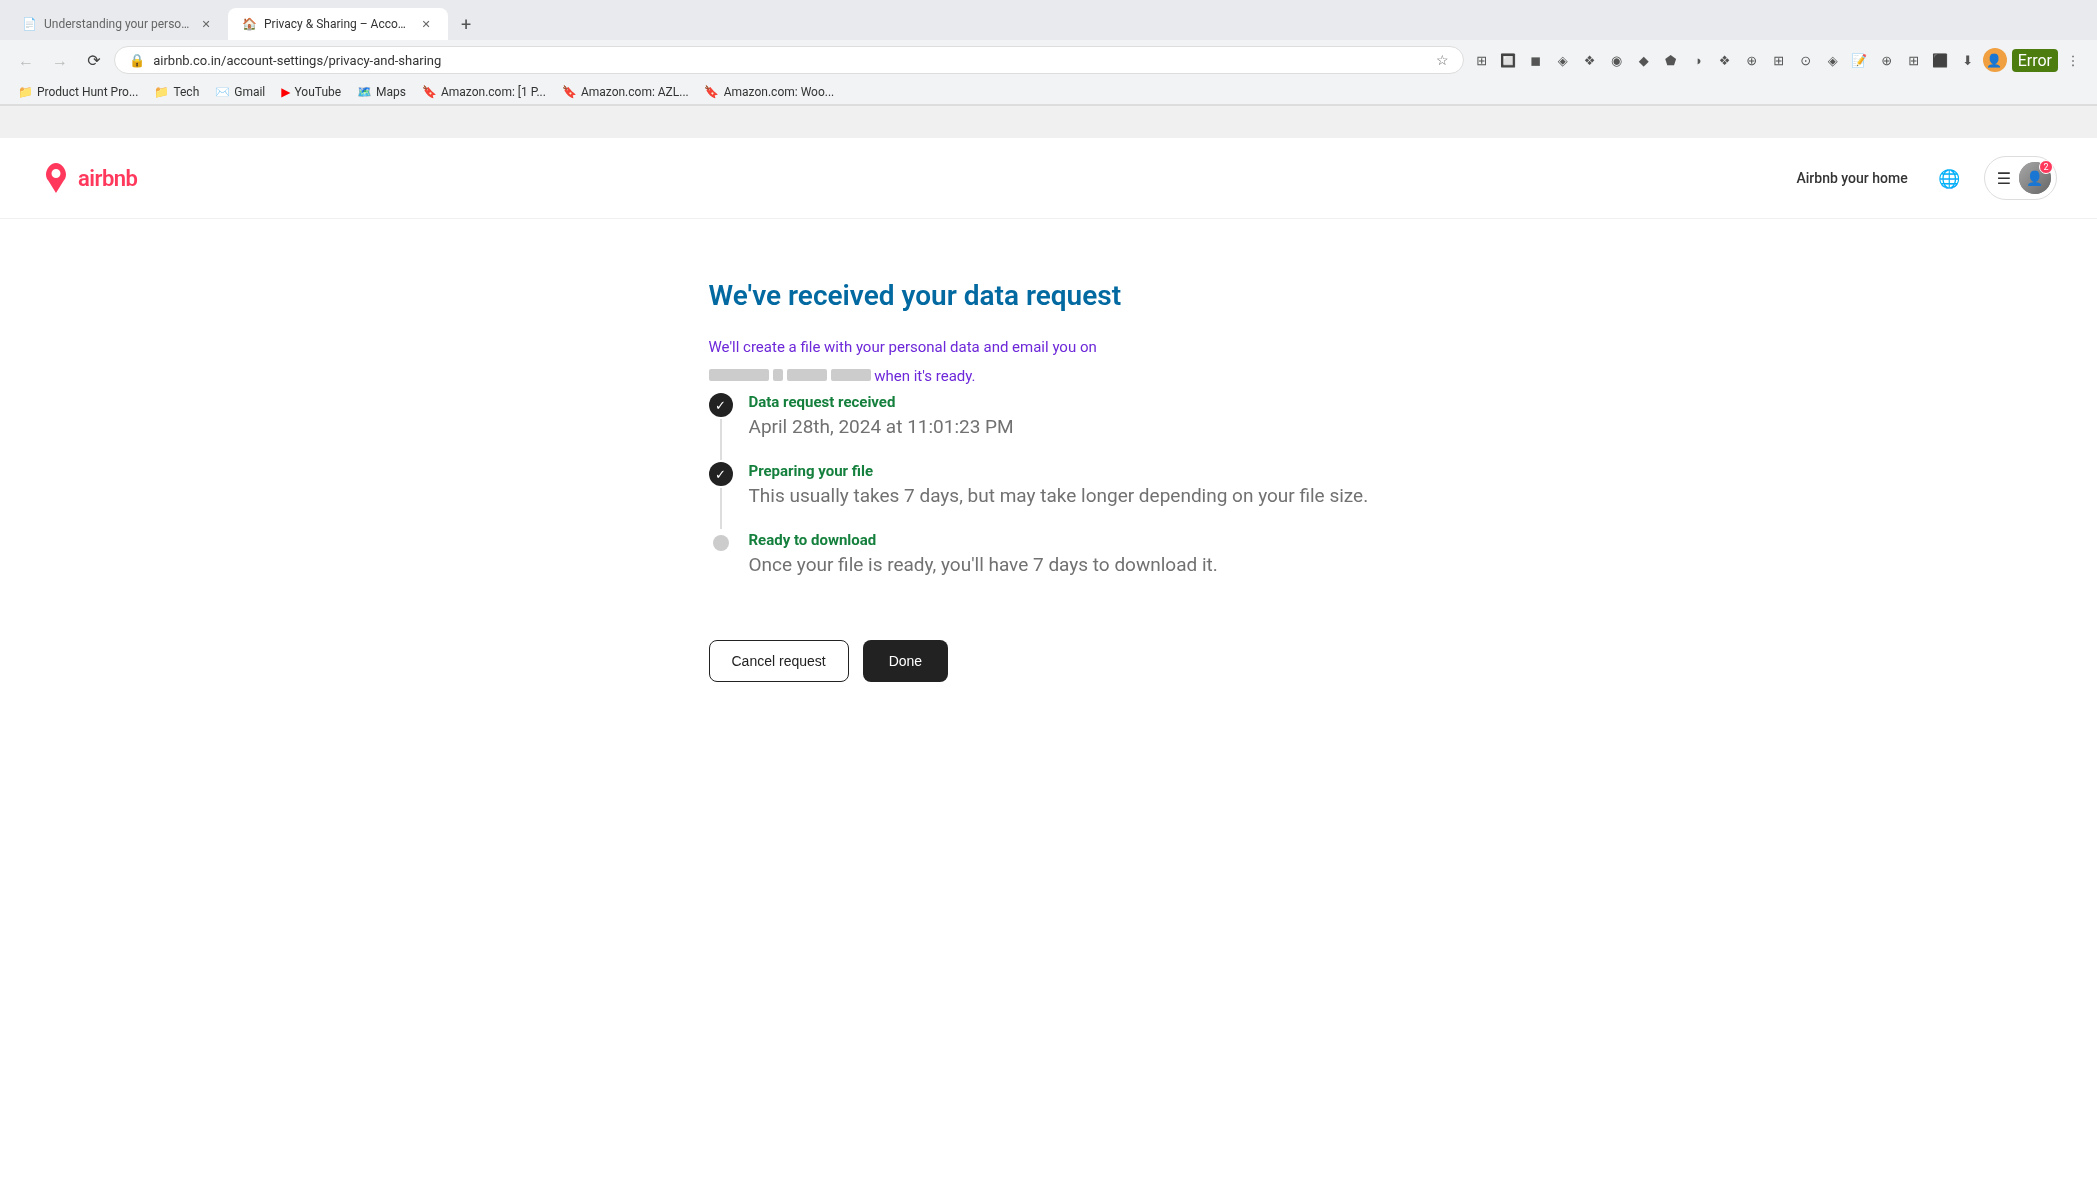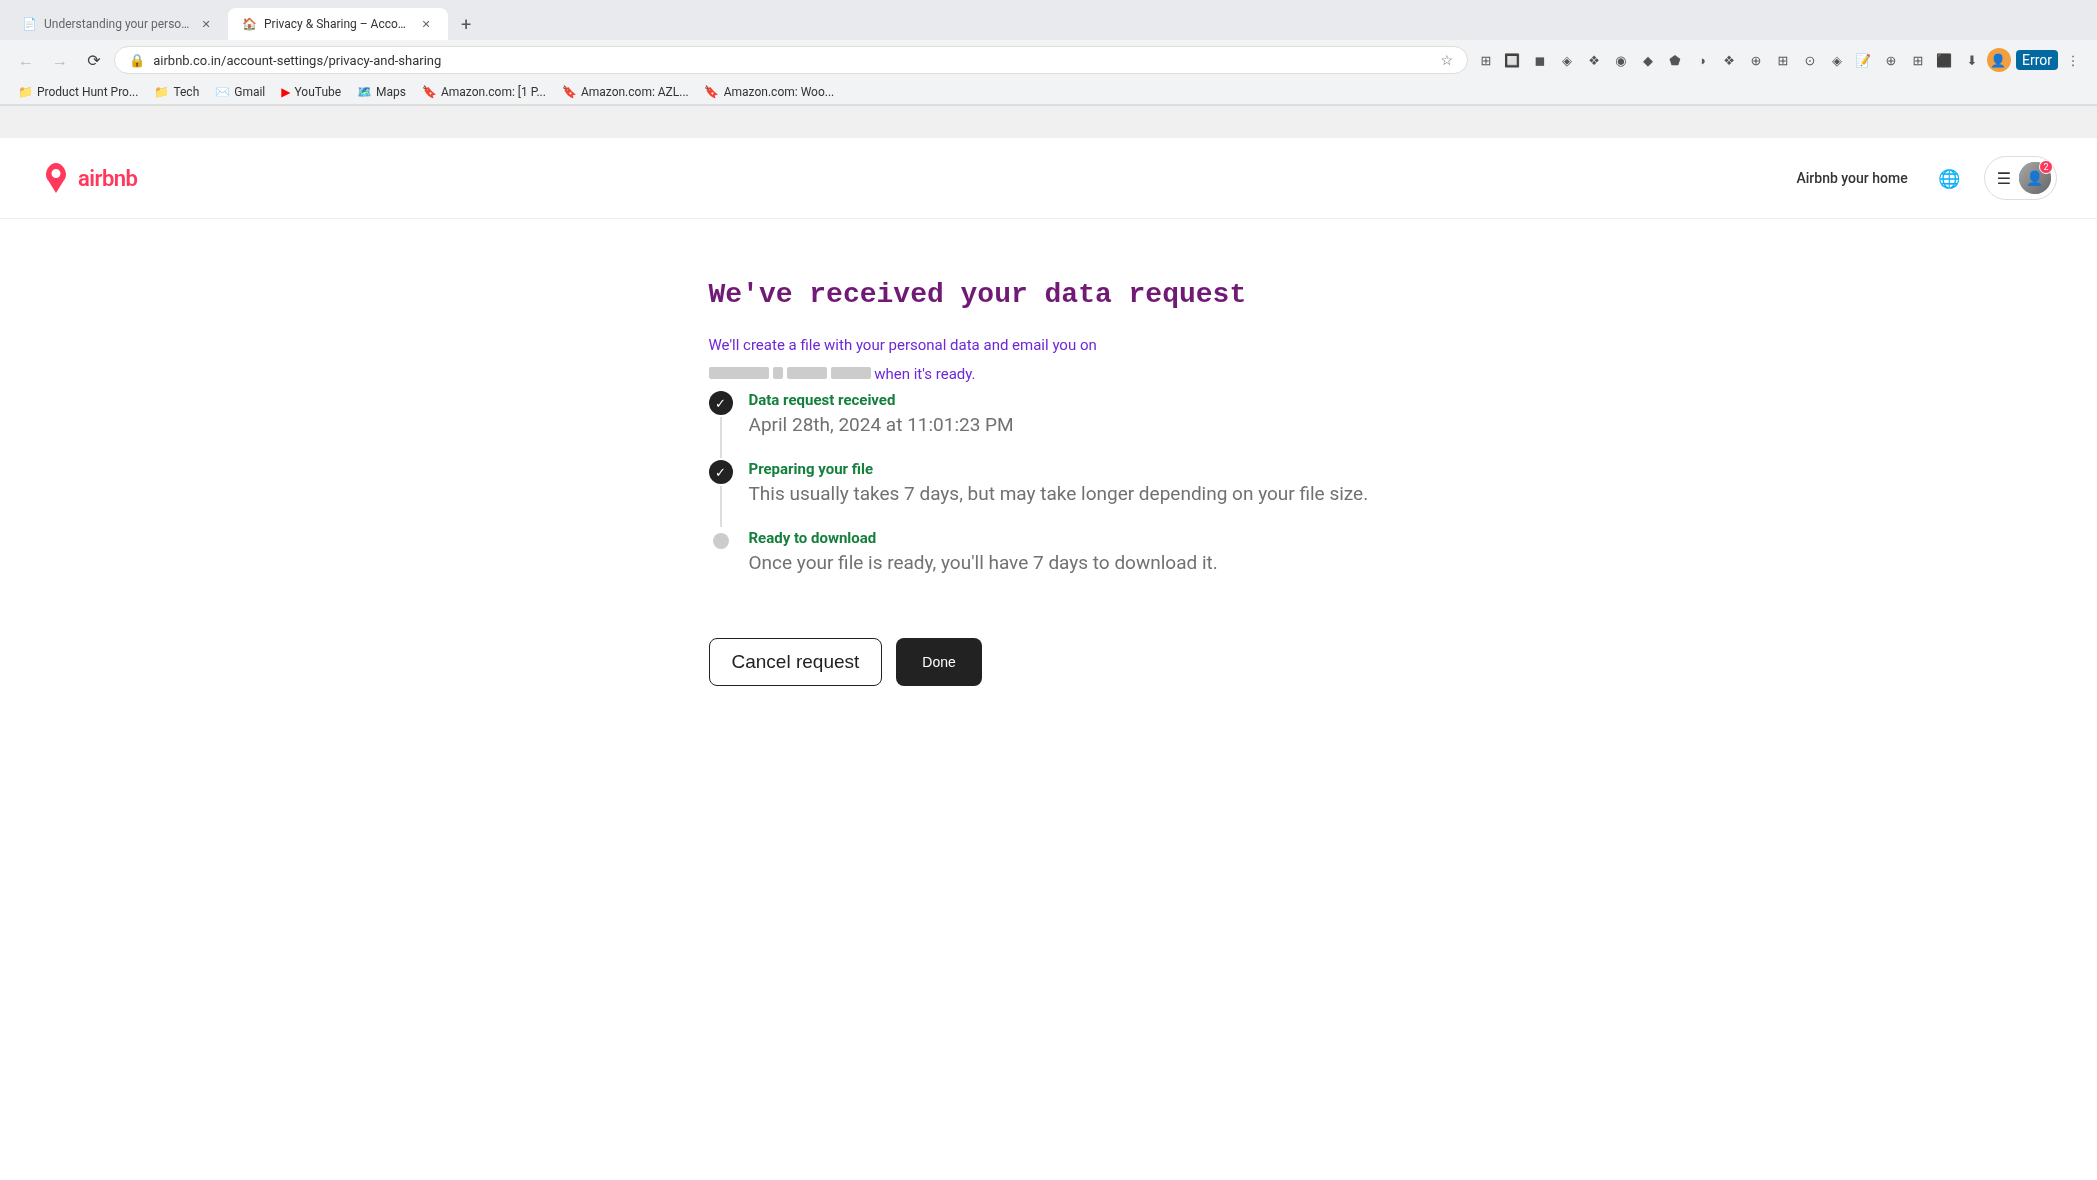--- a/index.html
+++ b/index.html
@@ -16,21 +16,21 @@
     .tab-new { width: 28px; height: 28px; border-radius: 50%; display: flex; align-items: center; justify-content: center; font-size: 18px; color: #555; cursor: pointer; margin-left: 4px; margin-bottom: 2px; }
 
     .nav-bar { display: flex; align-items: center; padding: 6px 12px; background: #f1f3f4; gap: 6px; }
     .nav-btn { width: 28px; height: 28px; border-radius: 50%; display: flex; align-items: center; justify-content: center; cursor: pointer; color: #444; font-size: 16px; }
     .nav-btn.disabled { color: #bbb; cursor: default; }
     .address-bar { flex: 1; display: flex; align-items: center; background: white; border-radius: 20px; padding: 5px 14px; gap: 8px; border: 1px solid #ddd; }
     .address-bar .url-text { flex: 1; font-size: 13px; color: #333; }
     .address-bar .star-icon { color: #666; font-size: 14px; cursor: pointer; }
     .nav-extensions { display: flex; align-items: center; gap: 3px; }
     .ext-icon { width: 24px; height: 24px; border-radius: 4px; display: flex; align-items: center; justify-content: center; font-size: 13px; cursor: pointer; color: #555; }
-    .error-badge { background: #0369a1; color: white; border-radius: 4px; font-size: 14px; padding: 2px 6px; margin-left: 2px; cursor: pointer; }
+    .error-badge { background: #4d7c0f; color: white; border-radius: 4px; font-size: 16px; padding: 2px 6px; margin-left: 2px; cursor: pointer; }
 
     .bookmarks-bar { display: flex; align-items: center; padding: 3px 12px; background: #f1f3f4; gap: 4px; border-bottom: 1px solid #ddd; font-size: 12px; color: #333; }
     .bookmark-item { display: flex; align-items: center; gap: 4px; padding: 2px 6px; border-radius: 4px; cursor: pointer; white-space: nowrap; }
 
     
     .page-wrapper { background: white; min-height: calc(100vh - 130px); margin-top: 32px; }
 
     
     .airbnb-nav { display: flex; align-items: center; justify-content: space-between; padding: 18px 40px; border-bottom: 1px solid #f0f0f0; background: white; }
     .airbnb-logo { display: flex; align-items: center; gap: 6px; cursor: pointer; }
@@ -40,41 +40,41 @@
     .airbnb-your-home { font-size: 14px; font-weight: 500; color: #333; cursor: pointer; padding: 8px; border-radius: 20px; }
     .globe-icon { width: 36px; height: 36px; border-radius: 50%; display: flex; align-items: center; justify-content: center; cursor: pointer; font-size: 18px; color: #333; }
     .user-menu { display: flex; align-items: center; gap: 8px; border: 1px solid #ddd; border-radius: 24px; padding: 5px 5px 5px 12px; cursor: pointer; position: relative; }
     .hamburger { font-size: 16px; color: #333; }
     .avatar { width: 32px; height: 32px; border-radius: 50%; background: #888; position: relative; overflow: visible; }
     .avatar-img { width: 32px; height: 32px; border-radius: 50%; background: linear-gradient(135deg, #a8a8a8, #666); display: flex; align-items: center; justify-content: center; color: white; font-size: 14px; }
     .notification-badge { position: absolute; top: -2px; right: -2px; background: #FF385C; color: white; border-radius: 50%; width: 14px; height: 14px; font-size: 9px; display: flex; align-items: center; justify-content: center; border: 1px solid white; }
 
     
     .main-content { max-width: 760px; margin: 0 auto; padding: 60px 40px; }
-    .page-title { font-size: 28px; font-weight: 600; color: #701a75; margin-bottom: 24px; font-family: Liberation Mono, monospace; }
+    .page-title { font-size: 28px; font-weight: 600; color: #0369a1; margin-bottom: 24px; }
     .description { font-size: 15px; color: #6d28d9; line-height: 1.5; margin-bottom: 6px; }
     .email-redacted { display: inline-flex; gap: 4px; align-items: center; }
     .redacted-block { display: inline-block; background: #ccc; border-radius: 2px; height: 12px; }
     .summary-label { font-size: 17px; font-weight: 600; color: #222; margin-top: 28px; margin-bottom: 20px; }
 
     
     .timeline { display: flex; flex-direction: column; }
     .timeline-item { display: flex; gap: 16px; position: relative; }
     .timeline-left { display: flex; flex-direction: column; align-items: center; width: 24px; }
     .timeline-icon { width: 24px; height: 24px; border-radius: 50%; display: flex; align-items: center; justify-content: center; z-index: 1; flex-shrink: 0; }
     .timeline-icon.completed { background: #222; color: white; font-size: 13px; }
     .timeline-icon.pending { background: #ccc; width: 16px; height: 16px; margin: 4px; }
     .timeline-line { width: 2px; flex: 1; background: #ddd; margin: 2px 0; min-height: 20px; }
     .timeline-content { padding-bottom: 24px; flex: 1; }
     .timeline-title { font-size: 15px; font-weight: 700; color: #15803d; margin-bottom: 4px; }
     .timeline-subtitle { font-size: 19px; color: #717171; }
 
     
     .button-row { display: flex; gap: 14px; margin-top: 40px; }
-    .btn-cancel { padding: 12px 22px; border: 1.5px solid #222; border-radius: 8px; background: white; font-size: 19px; font-weight: 500; color: #222; cursor: pointer; }
+    .btn-cancel { padding: 12px 22px; border: 1.5px solid #222; border-radius: 8px; background: white; font-size: 14px; font-weight: 500; color: #222; cursor: pointer; }
     .btn-done { padding: 12px 26px; border: none; border-radius: 8px; background: #222; font-size: 14px; font-weight: 500; color: white; cursor: pointer; }
   </style>
 </head>
 <body>
 
 <div class="browser-chrome">
 
   <div class="tab-bar">
     <div class="tab inactive">
       <span class="tab-favicon">📄</span>

